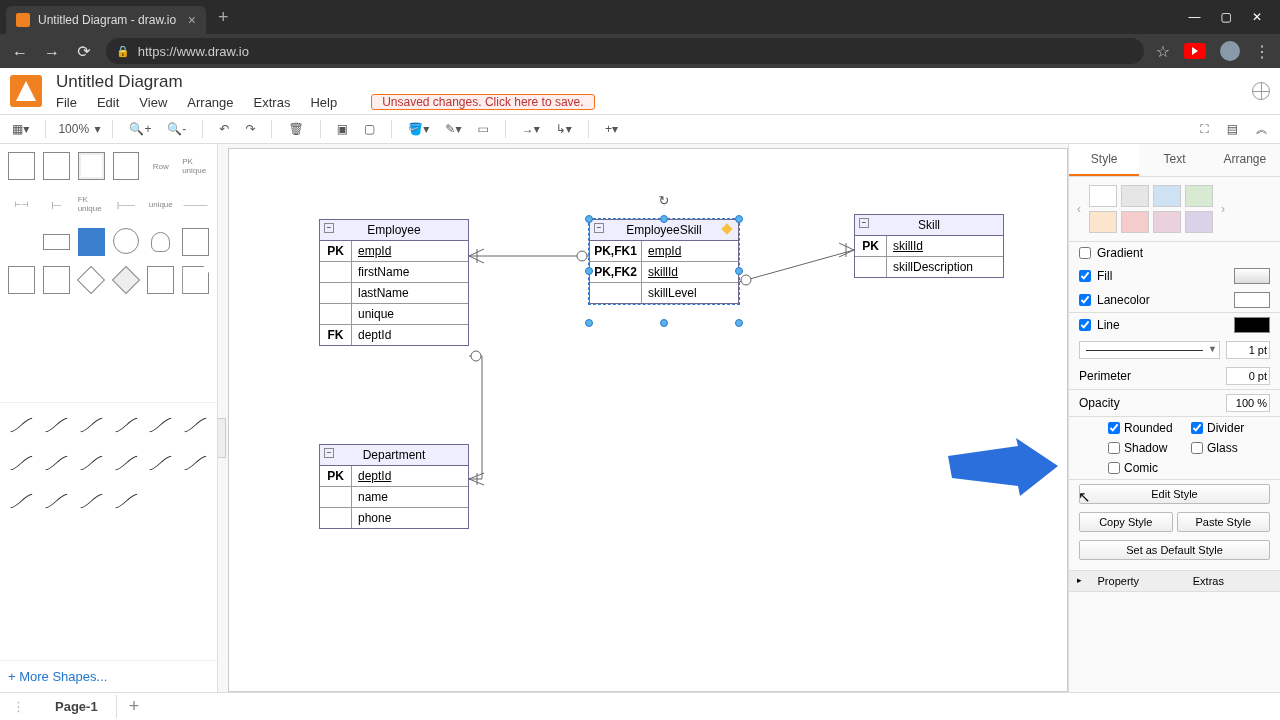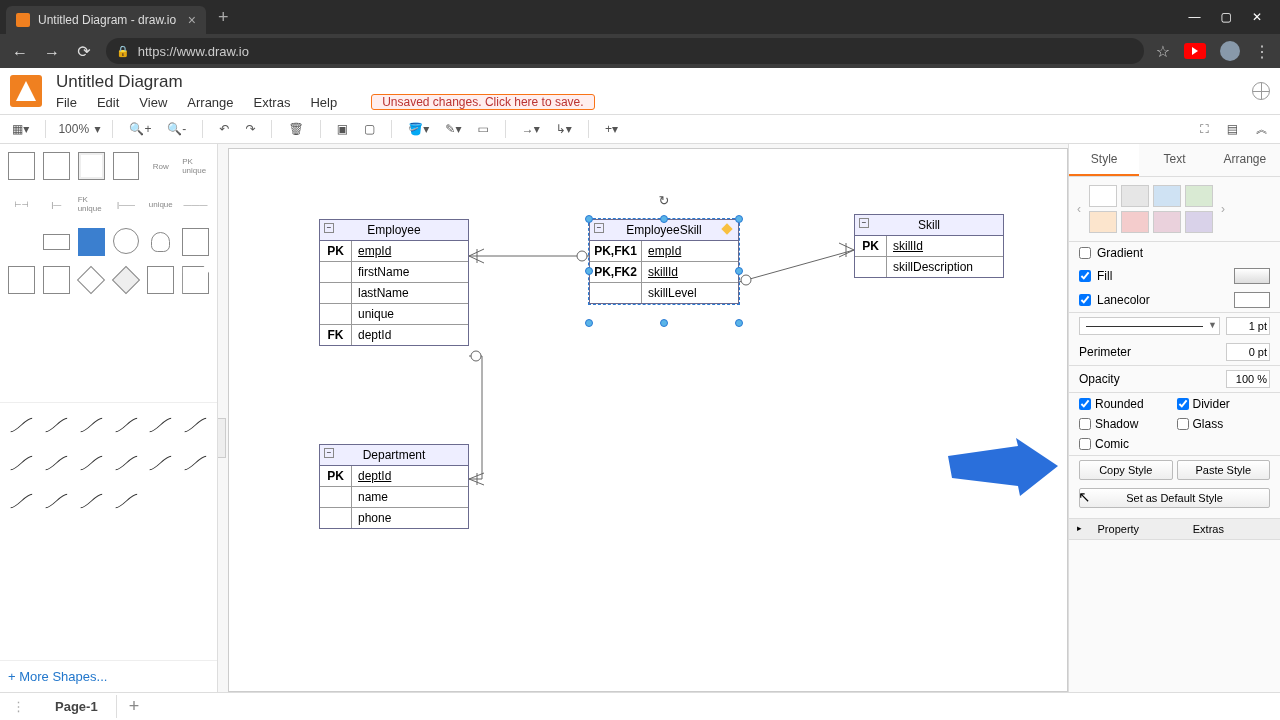--- a/index.html
+++ b/index.html
@@ -88,21 +88,21 @@
 .swatch-row { display: flex; align-items: center; padding: 8px 4px; gap: 4px; }
 .swatch { width: 28px; height: 22px; border: 1px solid #ccc; cursor: pointer; }
 .swatch-nav { color: #aaa; padding: 0 4px; cursor: pointer; }
 .prop-row { display: flex; align-items: center; padding: 4px 10px; gap: 6px; }
 .prop-row label { flex: 1; }
 .color-chip { width: 36px; height: 16px; border: 1px solid #888; cursor: pointer; }
 .num-input { width: 44px; height: 18px; font-size: 11px; text-align: right; border: 1px solid #ccc; padding-right: 2px; }
 .sel-line { flex: 1; height: 18px; border: 1px solid #ccc; background: #fff; position: relative; }
 .sel-line::after { content: ""; position: absolute; left: 6px; right: 16px; top: 50%; border-top: 1px solid #333; }
 .sel-line .dd { position: absolute; right: 2px; top: 2px; font-size: 9px; color: #666; }
-.check-grid { display: grid; grid-template-columns: 1fr 1fr; padding: 4px 10px; gap: 6px 4px; }
+.check-grid { display: grid; grid-template-columns: 1fr 1fr; padding: 4px 10px; gap: 6px 4px; margin-left: 29px; }
 .check-grid label { display: flex; align-items: center; gap: 4px; }
 .btn-row { padding: 4px 10px; display: flex; gap: 4px; }
 .btn-row button { flex: 1; font-size: 11px; padding: 3px 0; border: 1px solid #bbb; background: linear-gradient(#fff,#eee); cursor: pointer; border-radius: 2px; }
 .prop-hdr { display: flex; background: #eee; border-top: 1px solid #ddd; border-bottom: 1px solid #ddd; font-size: 11px; margin-top: 6px; }
 .prop-hdr div { padding: 4px 8px; }
 .prop-hdr .caret { font-size: 9px; }
 
 
 .footer { height: 28px; border-top: 1px solid #ddd; display: flex; align-items: center; font-size: 13px; }
 .footer .grip { padding: 0 12px; color: #aaa; cursor: pointer; }
@@ -404,20 +404,25 @@
       <input type="checkbox" checked="" style="">
       <label>Fill</label>
       <div class="color-chip" style="background:linear-gradient(#fff,#ddd)"></div>
     </div>
     <div class="prop-row">
       <input type="checkbox" checked="" style="">
       <label>Lanecolor</label>
       <div class="color-chip" style="background:#fff"></div>
     </div>
     <hr style="border:none;border-top:1px solid #ddd">
+    <div class="prop-row">
+      <input type="checkbox" checked="" style="">
+      <label>Line</label>
+      <div class="color-chip" style="background:#000"></div>
+    </div>
     <div class="prop-row">
       <div class="sel-line">
           <span class="dd">▼</span>
         </div>
       <input class="num-input" value="1 pt" style="">
     </div>
     <div class="prop-row">
       <label>Perimeter</label>
       <input class="num-input" value="0 pt" style="">
     </div>
@@ -444,20 +449,23 @@
           <input type="checkbox" style="">
           <span>Glass</span>
         </label>
       <label>
           <input type="checkbox" style="">
           <span>Comic</span>
         </label>
     </div>
     <hr style="border:none;border-top:1px solid #ddd">
     <div class="btn-row">
+        <button>Edit Style</button>
+      </div>
+    <div class="btn-row">
       <button>Copy Style</button>
       <button>Paste Style</button>
     </div>
     <div class="btn-row">
         <button>Set as Default Style</button>
       </div>
     <div class="prop-hdr">
       <div class="caret">▸</div>
       <div style="flex:1">Property</div>
       <div style="flex:1">Extras</div>

